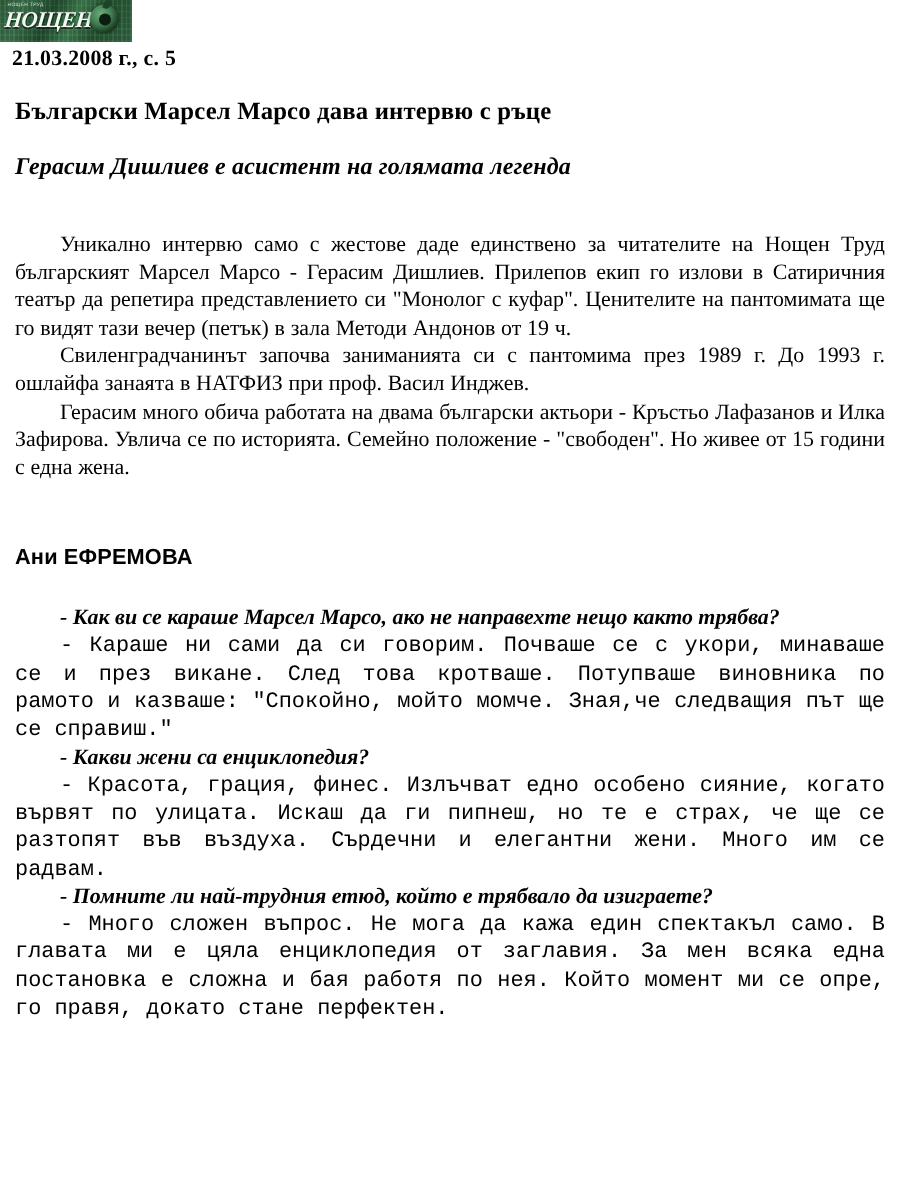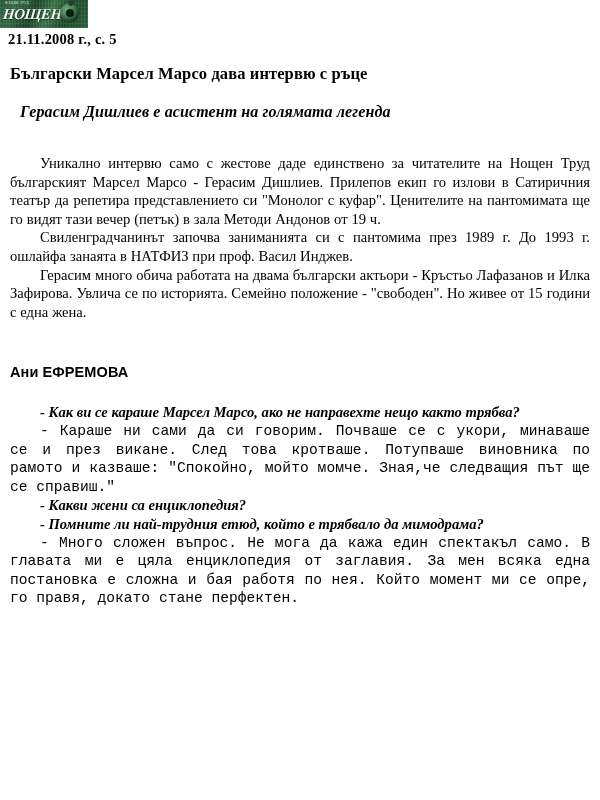--- a/index.html
+++ b/index.html
@@ -125,21 +125,21 @@
     line-height: 20px;
     margin: 16px 10px 0 10px;
     letter-spacing: 0.1px;
   }
   .subheadline {
     font-family: "Liberation Serif", "DejaVu Serif", serif;
     font-weight: bold;
     font-style: italic;
     font-size: 16px;
     line-height: 20px;
-    margin: 18px 10px 0 20px;
+    margin: 18px 10px 0 10px;
     letter-spacing: 0.1px;
   }
 
   
   .article-body {
     margin: 32px 10px 0 10px;
   }
   p.para {
     margin: 0;
     text-align: justify;
@@ -189,39 +189,40 @@
 
   <div class="masthead">
 
     <div class="logo-banner">
       <div class="logo-texture"></div>
       <div class="logo-top-strip">НОЩЕН ТРУД</div>
       <div class="logo-word">НОЩЕН</div>
       <div class="logo-mark"></div>
     </div>
 
-    <div class="issue-line">21.11.2008 г., с. 5</div>
+    <div class="issue-line">21.03.2008 г., с. 5</div>
   </div>
 
   <h1 class="headline">Български Марсел Марсо дава интервю с ръце</h1>
 
   <h2 class="subheadline">Герасим Дишлиев е асистент на голямата легенда</h2>
 
   <div class="article-body">
     <p class="para">Уникално интервю само с жестове даде единствено за читателите на Нощен Труд българският Марсел Марсо - Герасим Дишлиев. Прилепов екип го излови в Сатиричния театър да репетира представлението си "Монолог с куфар". Ценителите на пантомимата ще го видят тази вечер (петък) в зала Методи Андонов от 19 ч.</p>
     <p class="para">Свиленградчанинът започва заниманията си с пантомима през 1989 г. До 1993 г. ошлайфа занаята в НАТФИЗ при проф. Васил Инджев.</p>
     <p class="para">Герасим много обича работата на двама български актьори - Кръстьо Лафазанов и Илка Зафирова. Увлича се по историята. Семейно положение - "свободен". Но живее от 15 години с една жена.</p>
   </div>
 
   <div class="byline">Ани ЕФРЕМОВА</div>
 
   <div class="qa-block">
     <p class="question">- Как ви се караше Марсел Марсо, ако не направехте нещо както трябва?</p>
     <p class="answer">- Караше ни сами да си говорим. Почваше се с укори, минаваше се и през викане. След това кротваше. Потупваше виновника по рамото и казваше: "Спокойно, мойто момче. Зная,че следващия път ще се справиш."</p>
 
     <p class="question">- Какви жени са енциклопедия?</p>
-
-    <p class="question">- Помните ли най-трудния етюд, който е трябвало да мимодрама?</p>
+    <p class="answer">- Красота, грация, финес. Излъчват едно особено сияние, когато вървят по улицата. Искаш да ги пипнеш, но те е страх, че ще се разтопят във въздуха. Сърдечни и елегантни жени. Много им се радвам.</p>
+
+    <p class="question">- Помните ли най-трудния етюд, който е трябвало да изиграете?</p>
     <p class="answer">- Много сложен въпрос. Не мога да кажа един спектакъл само. В главата ми е цяла енциклопедия от заглавия. За мен всяка една постановка е сложна и бая работя по нея. Който момент ми се опре, го правя, докато стане перфектен.</p>
 
   </div>
 
 </div>
 
 </body></html>

